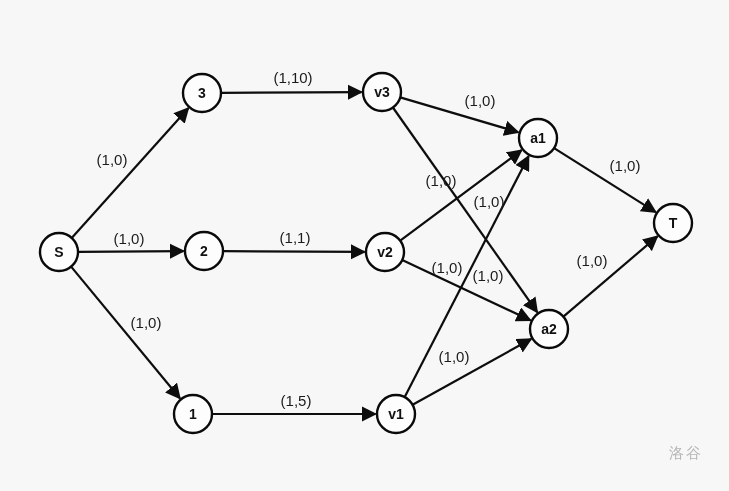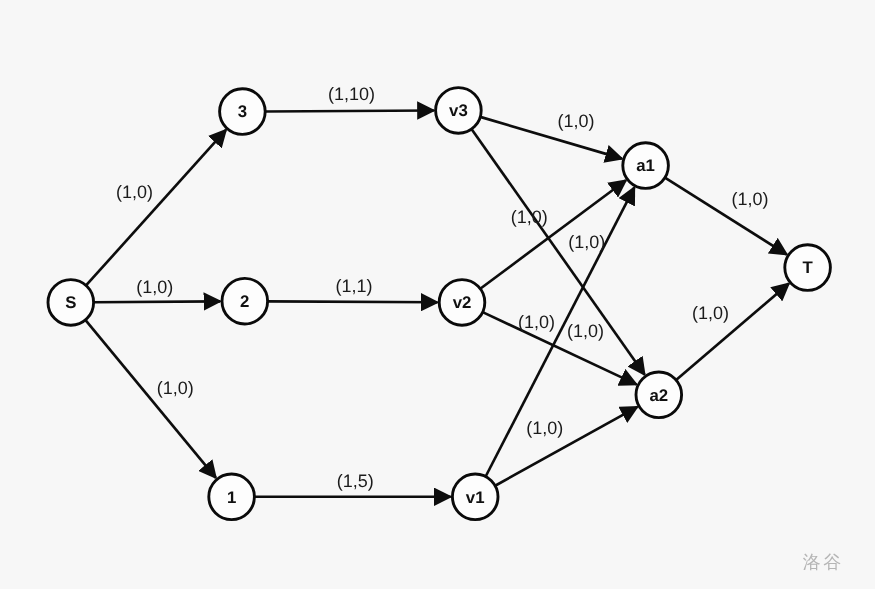--- a/index.html
+++ b/index.html
@@ -17,21 +17,21 @@
     font-size:15px;font-weight:400;fill:#1b1b1b;
     text-anchor:middle;
   }
   .node-circle{fill:#fdfdfd;stroke:#0a0a0a;stroke-width:2.4;}
   .node-label{
     font-family:"Liberation Sans",sans-serif;
     font-size:14px;font-weight:700;fill:#111;
     text-anchor:middle;
   }
   .watermark{
-    position:absolute;right:26px;bottom:13px;
+    position:absolute;right:26px;bottom:28px;
     font-family:Liberation Mono, monospace;
     font-size:15px;color:#b5b5b5;
     letter-spacing:2px;
     user-select:none;
   }
 </style>
 </head>
 <body>
 
 <div class="screen">

